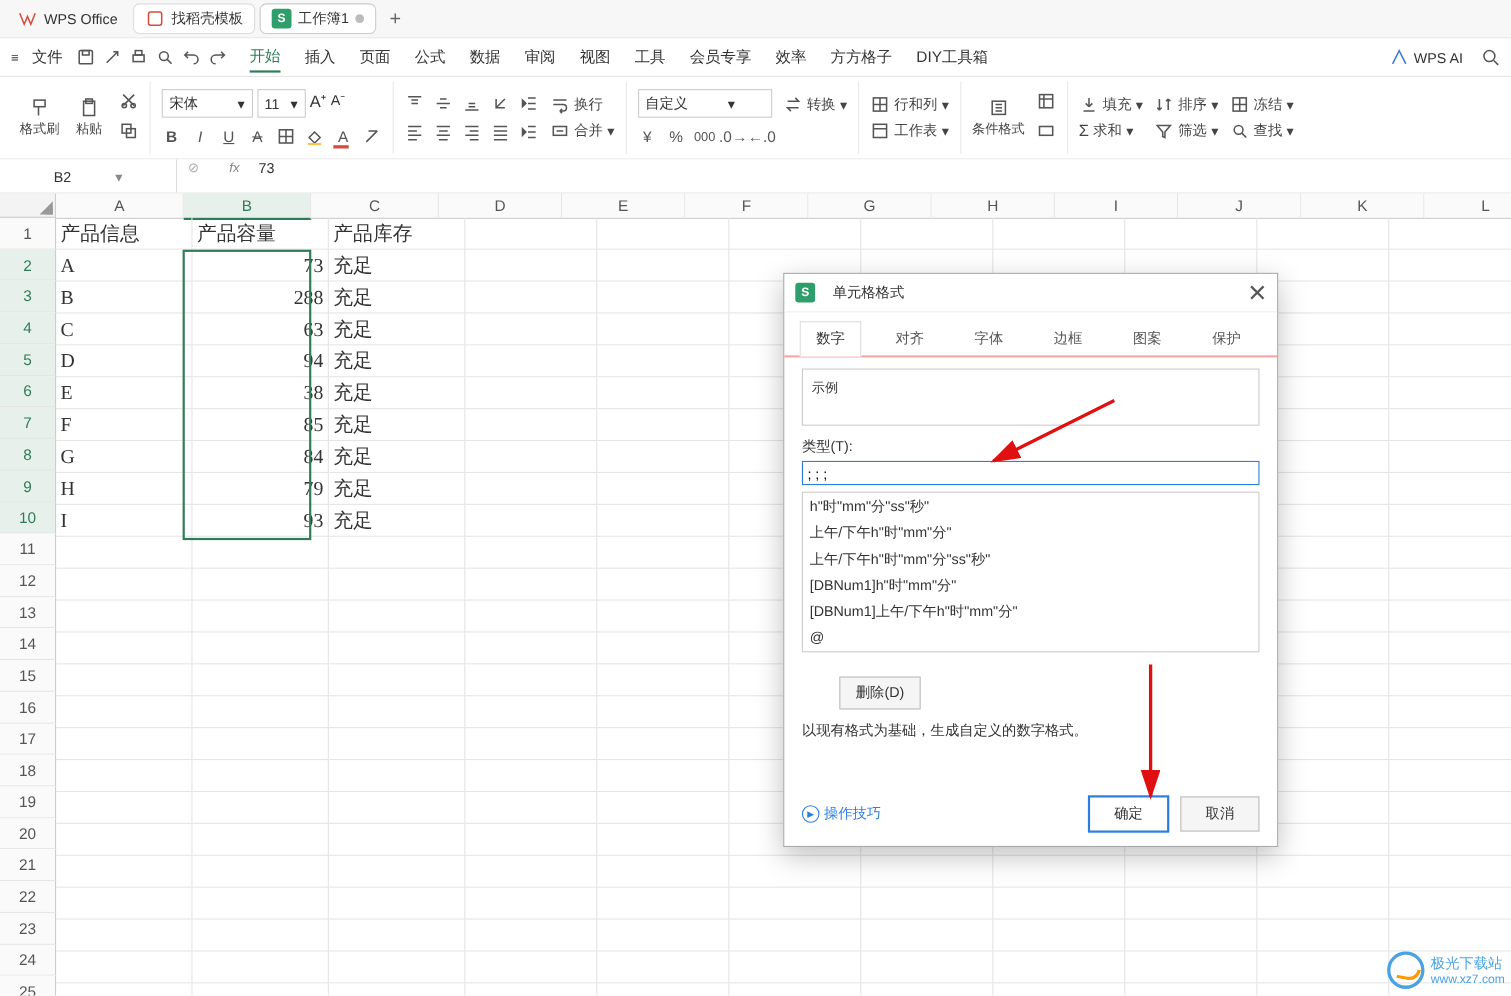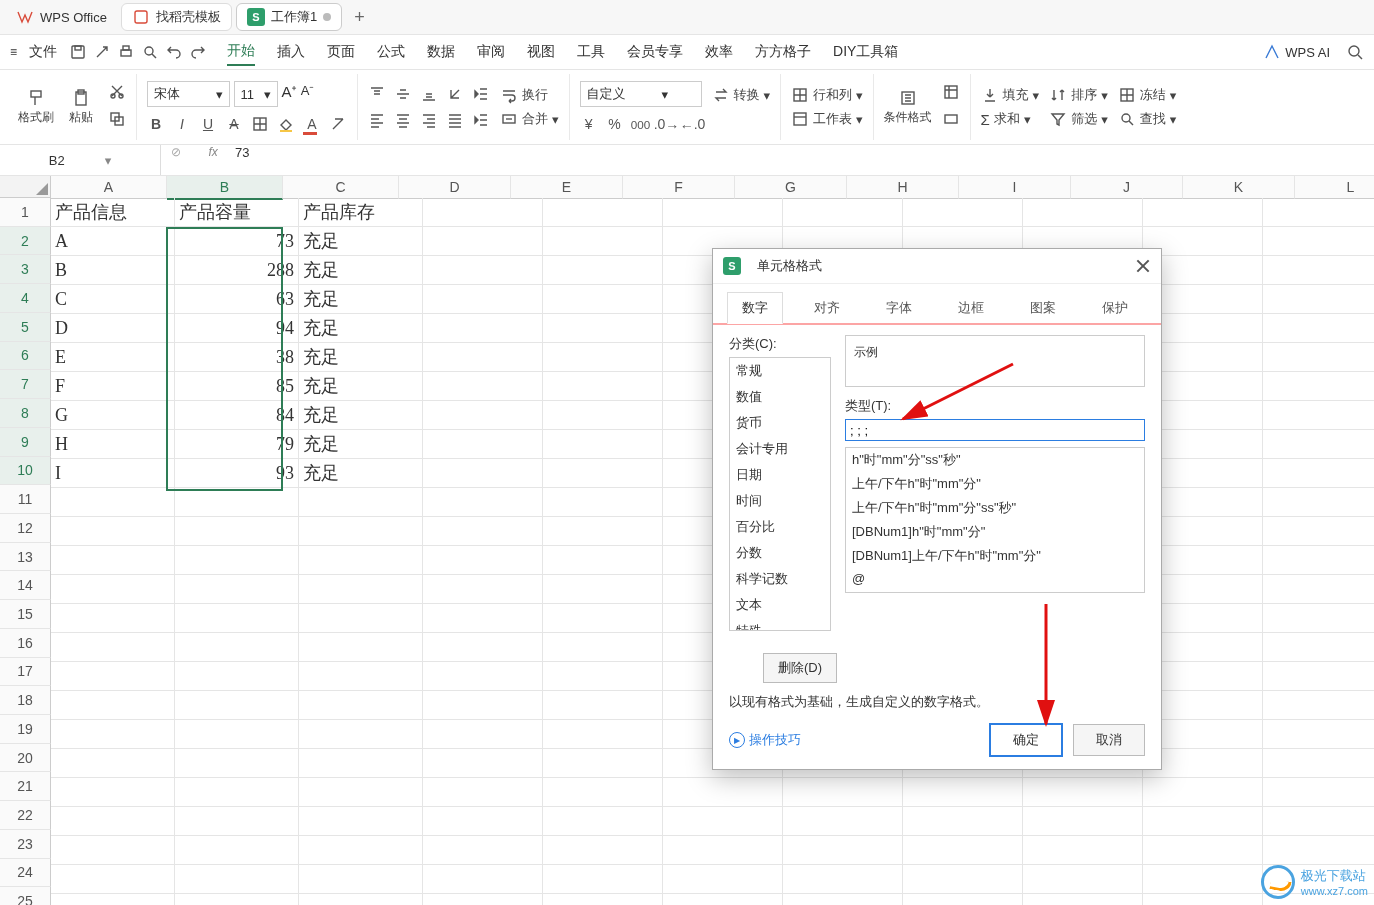--- a/index.html
+++ b/index.html
@@ -781,36 +781,20 @@
   </div>
   <div class="dlg-tabs" id="dlgtabs">
       <span class="dlg-tab on">数字</span>
       <span class="dlg-tab">对齐</span>
       <span class="dlg-tab">字体</span>
       <span class="dlg-tab">边框</span>
       <span class="dlg-tab">图案</span>
       <span class="dlg-tab">保护</span>
     </div>
   <div class="dlg-body">
-    <div>
-      <span class="lbl">分类(C):</span>
-      <div class="catlist" id="catlist">
-          <div>常规</div>
-          <div>数值</div>
-          <div>货币</div>
-          <div>会计专用</div>
-          <div>日期</div>
-          <div>时间</div>
-          <div>百分比</div>
-          <div>分数</div>
-          <div>科学记数</div>
-          <div>文本</div>
-          <div>特殊</div>
-        </div>
-    </div>
     <div class="rightcol">
       <div class="box"><span>示例</span></div>
       <span class="lbl">类型(T):</span>
       <input class="typein" value="; ; ; " style="">
       <div class="fmtlist" id="fmtlist">
           <div>h"时"mm"分"ss"秒"</div>
           <div>上午/下午h"时"mm"分"</div>
           <div>上午/下午h"时"mm"分"ss"秒"</div>
           <div>[DBNum1]h"时"mm"分"</div>
           <div>[DBNum1]上午/下午h"时"mm"分"</div>

